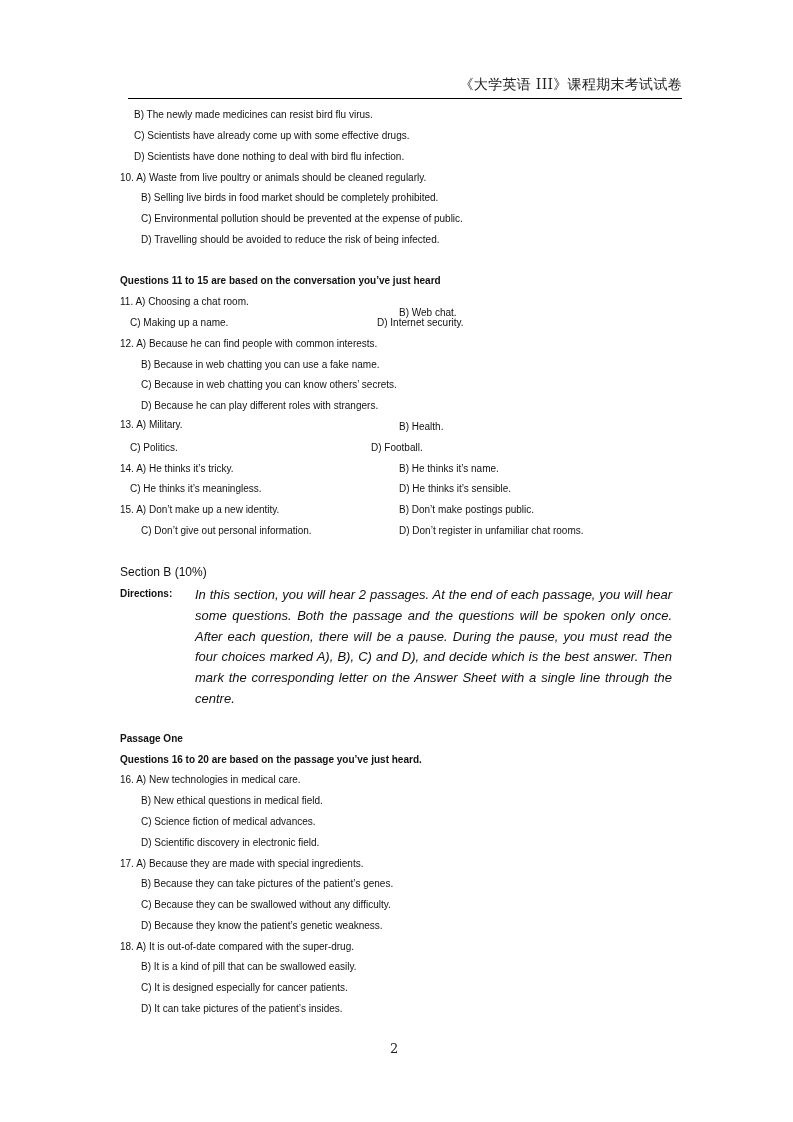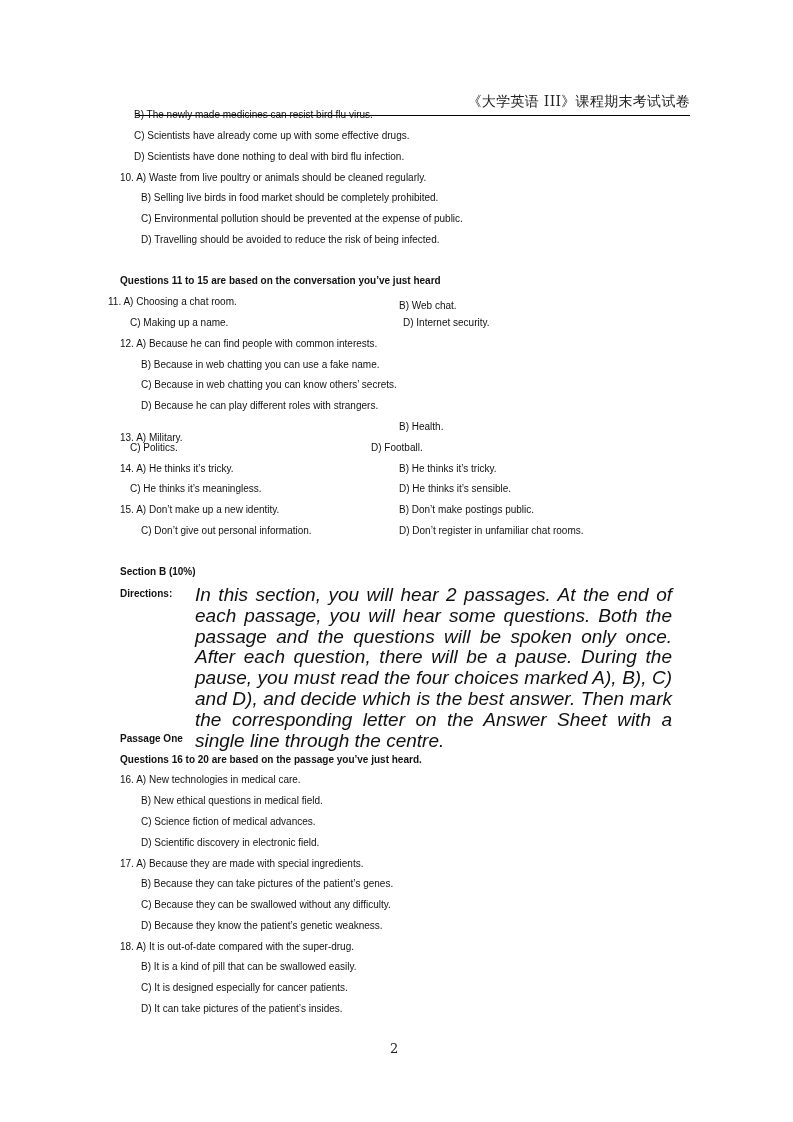--- a/index.html
+++ b/index.html
@@ -1,25 +1,25 @@
 <!DOCTYPE html>
 <html><head>
 <meta charset="utf-8">
 <style>
   html, body { margin: 0; padding: 0; background: #ffffff; }
   body { width: 793px; height: 1122px; position: relative; overflow: hidden;
          font-family: "Liberation Sans", "DejaVu Sans", sans-serif; color: #111; }
-  .header { position: absolute; left: 136px; top: 76px; width: 554px; height: 22px;
-            border-bottom: 1.5px solid #000; margin-top: 17px; }
+  .header { position: absolute; left: 128px; top: 76px; width: 554px; height: 22px;
+            border-bottom: 1.5px solid #000; }
   .header-title { position: absolute; right: 0; top: 0; font-family: "DejaVu Serif", "Liberation Serif", serif;
                   font-size: 14px; color: #222; letter-spacing: 0.3px; }
   .line { position: absolute; font-size: 10px; line-height: 16px; white-space: nowrap; }
   .bold { font-weight: bold; }
-  .sec { font-size: 10px; font-weight: bold; }
-  .dir-para { position: absolute; left: 195px; top: 585px; width: 477px; font-size: 19px;
+  .sec { font-size: 12px; font-weight: normal; }
+  .dir-para { position: absolute; left: 195px; top: 585px; width: 477px; font-size: 13px;
               line-height: 20.8px; font-style: italic; text-align: justify; text-align-last: left; }
   .page-no { position: absolute; left: 390px; top: 1041px; font-family: "DejaVu Serif", "Liberation Serif", serif;
              font-size: 13px; color: #222; }
 </style>
 </head>
 <body>
 
 <div class="header">
   <span class="header-title">《大学英语 III》课程期末考试试卷</span>
 </div>
@@ -28,37 +28,37 @@
 <div class="line" style="left:134px;top:128px">C) Scientists have already come up with some effective drugs.</div>
 <div class="line" style="left:134px;top:149px">D) Scientists have done nothing to deal with bird flu infection.</div>
 
 <div class="line" style="left:120px;top:170px">10. A) Waste from live poultry or animals should be cleaned regularly.</div>
 <div class="line" style="left:141px;top:190px">B) Selling live birds in food market should be completely prohibited.</div>
 <div class="line" style="left:141px;top:211px">C) Environmental pollution should be prevented at the expense of public.</div>
 <div class="line" style="left:141px;top:232px">D) Travelling should be avoided to reduce the risk of being infected.</div>
 
 <div class="line bold" style="left:120px;top:273px">Questions 11 to 15 are based on the conversation you’ve just heard</div>
 
-<div class="line" style="left:108px;top:294px">11. A) Choosing a chat room.</div>
-<div class="line" style="left:399px;top:298px">B) Web chat.</div>
+<div class="line" style="left:120px;top:294px">11. A) Choosing a chat room.</div>
+<div class="line" style="left:399px;top:305px">B) Web chat.</div>
 <div class="line" style="left:130px;top:315px">C) Making up a name.</div>
-<div class="line" style="left:403px;top:315px">D) Internet security.</div>
+<div class="line" style="left:377px;top:315px">D) Internet security.</div>
 
 <div class="line" style="left:120px;top:336px">12. A) Because he can find people with common interests.</div>
 <div class="line" style="left:141px;top:357px">B) Because in web chatting you can use a fake name.</div>
 <div class="line" style="left:141px;top:377px">C) Because in web chatting you can know others’ secrets.</div>
 <div class="line" style="left:141px;top:398px">D) Because he can play different roles with strangers.</div>
 
-<div class="line" style="left:120px;top:430px">13. A) Military.</div>
+<div class="line" style="left:120px;top:417px">13. A) Military.</div>
 <div class="line" style="left:399px;top:419px">B) Health.</div>
 <div class="line" style="left:130px;top:440px">C) Politics.</div>
 <div class="line" style="left:371px;top:440px">D) Football.</div>
 
 <div class="line" style="left:120px;top:461px">14. A) He thinks it’s tricky.</div>
-<div class="line" style="left:399px;top:461px">B) He thinks it’s tricky.</div>
+<div class="line" style="left:399px;top:461px">B) He thinks it’s name.</div>
 <div class="line" style="left:130px;top:481px">C) He thinks it’s meaningless.</div>
 <div class="line" style="left:399px;top:481px">D) He thinks it’s sensible.</div>
 
 <div class="line" style="left:120px;top:502px">15. A) Don’t make up a new identity.</div>
 <div class="line" style="left:399px;top:502px">B) Don’t make postings public.</div>
 <div class="line" style="left:141px;top:523px">C) Don’t give out personal information.</div>
 <div class="line" style="left:399px;top:523px">D) Don’t register in unfamiliar chat rooms.</div>
 
 <div class="line sec" style="left:120px;top:564px">Section B (10%)</div>
 <div class="line bold" style="left:120px;top:586px">Directions:</div>

